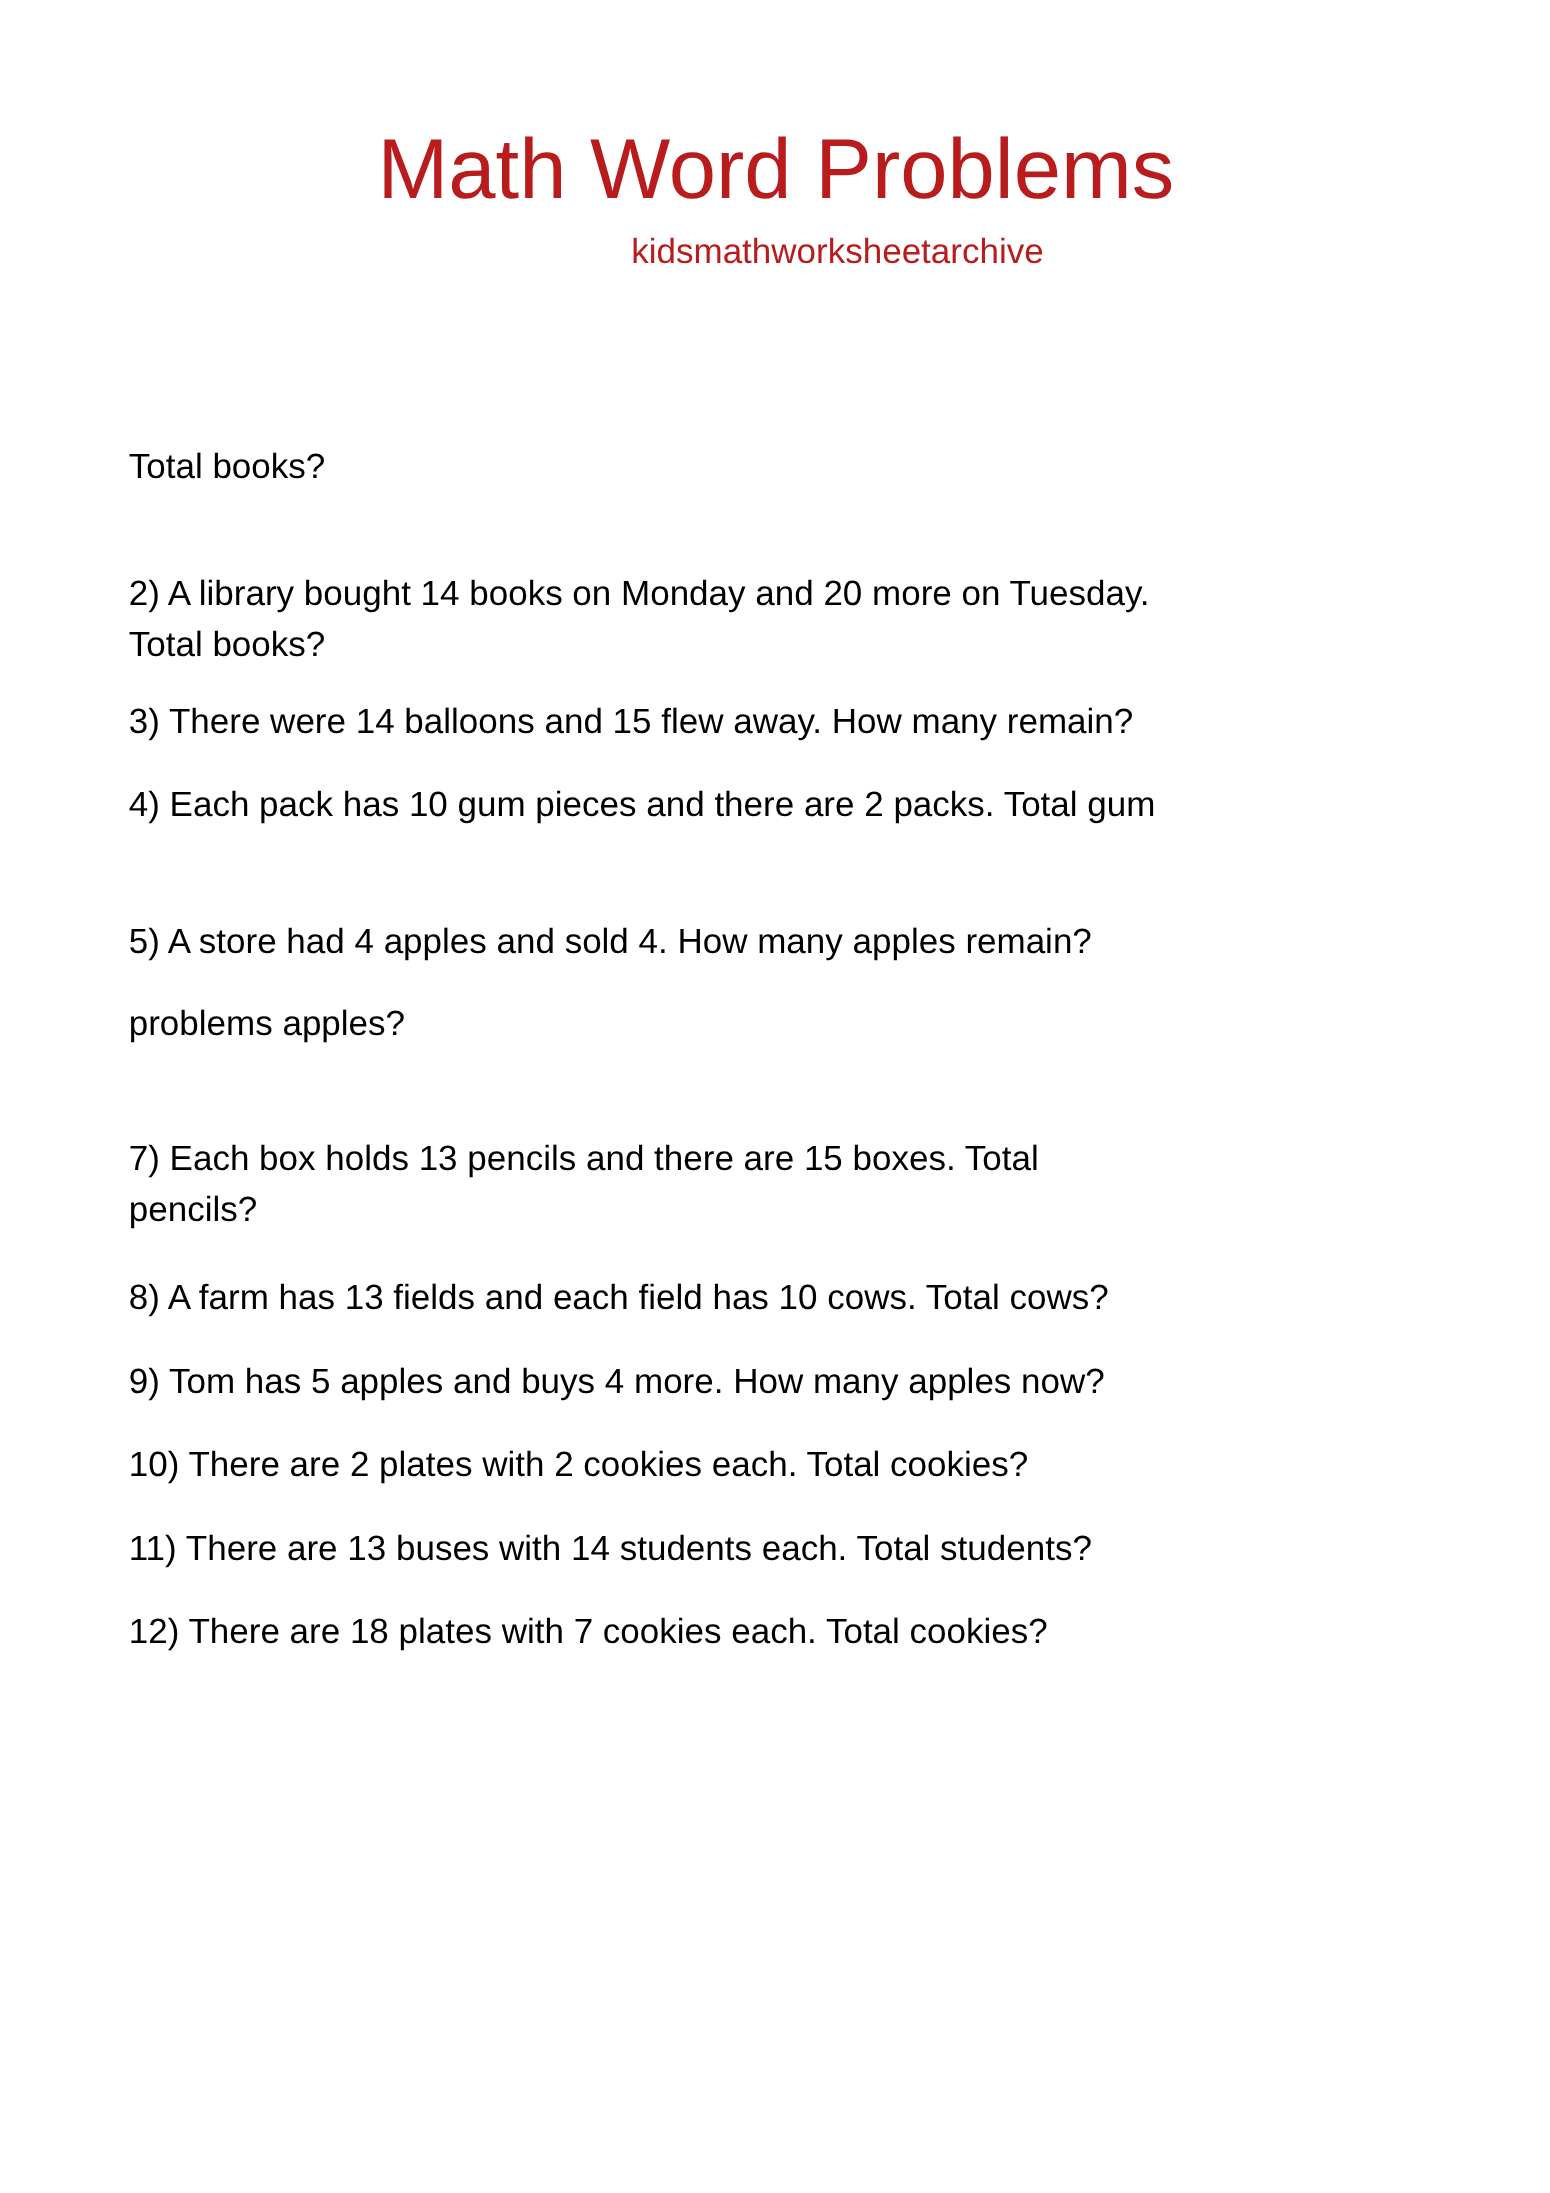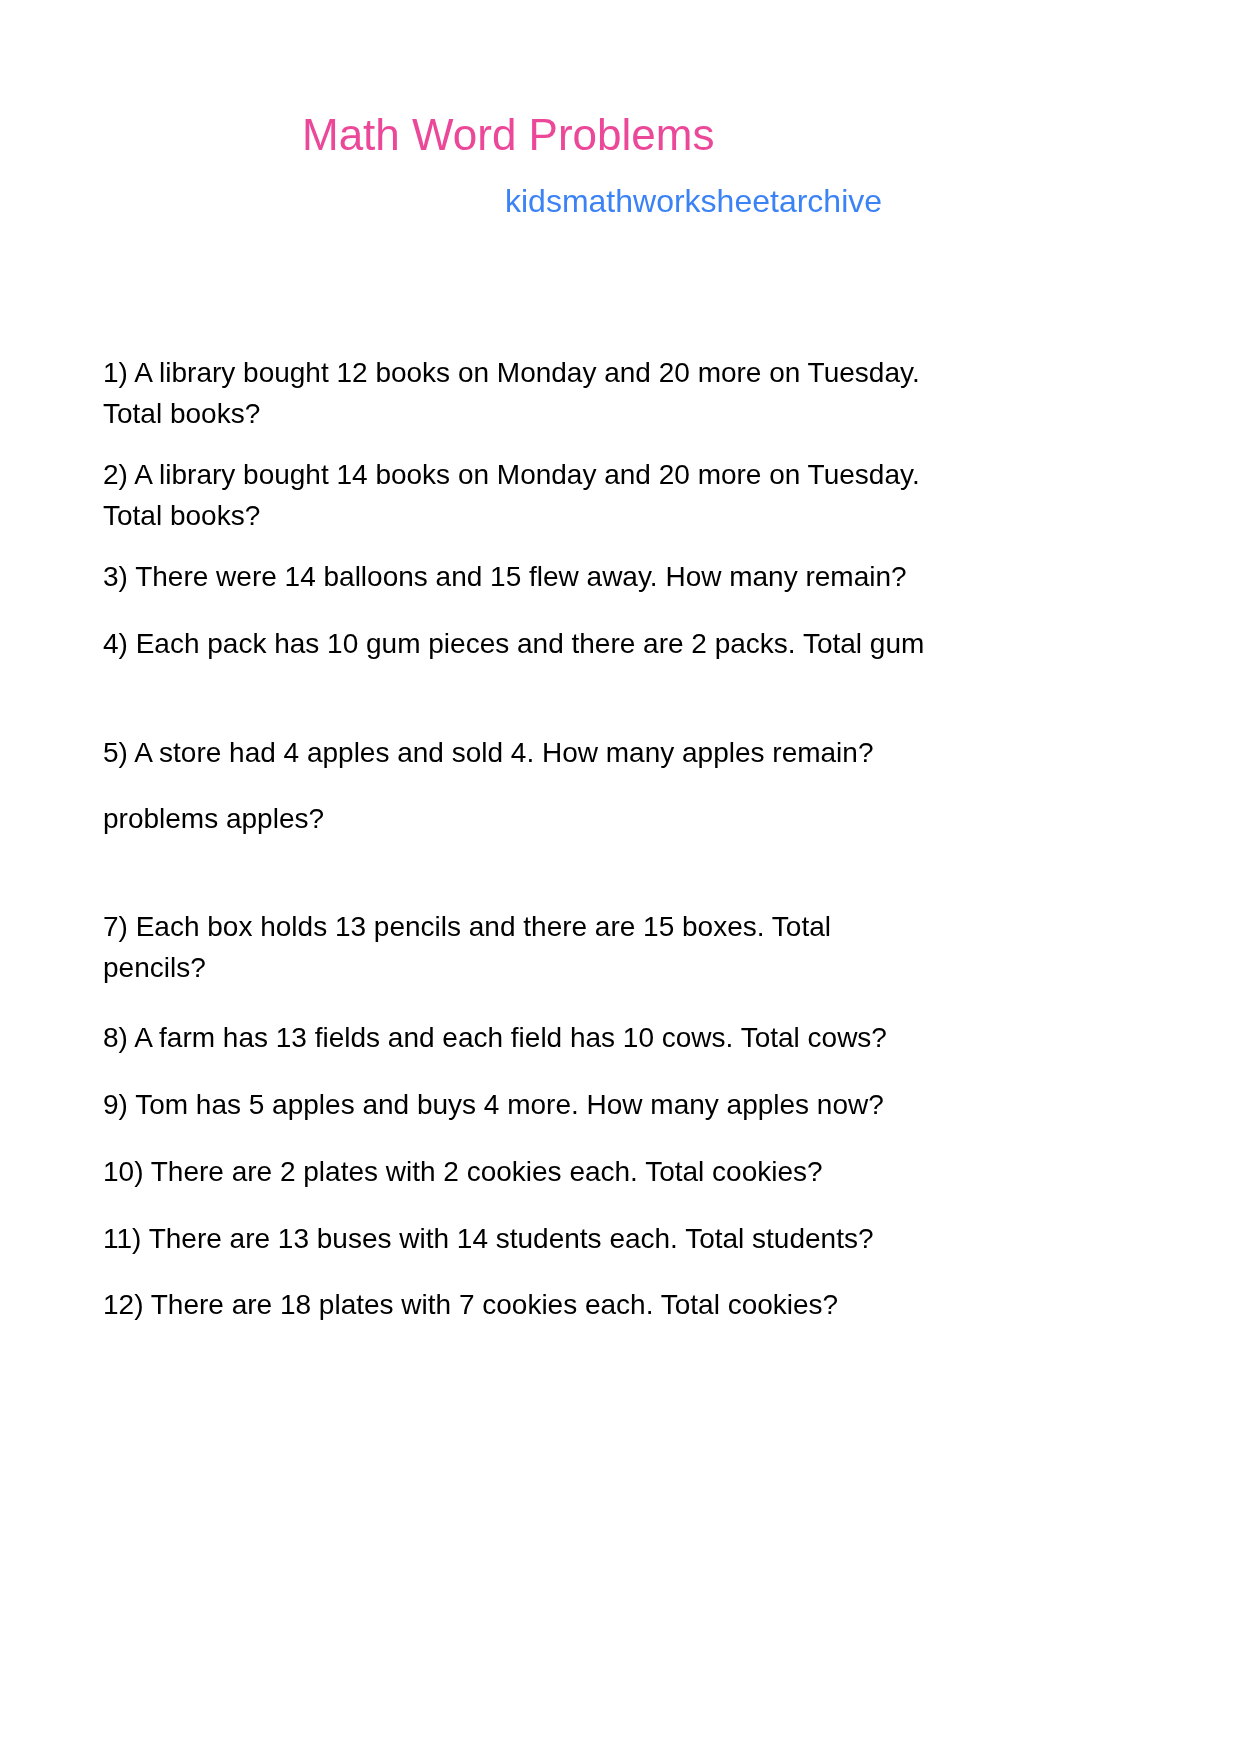--- a/index.html
+++ b/index.html
@@ -1,33 +1,32 @@
 <!DOCTYPE html>
 <html><head>
   <meta charset="utf-8">
   <style>
     html, body { margin: 0; padding: 0; background: #ffffff; }
     body { width: 1240px; height: 1754px; position: relative; overflow: hidden;
            font-family: "Liberation Sans", sans-serif; color: #000000; }
-    .title { position: absolute; left: 302px; top: 105px; font-size: 44px; line-height: 60px;
-             white-space: nowrap; color: #ec4899; }
-    .subtitle { position: absolute; left: 505px; top: 185px; font-size: 32px; line-height: 32px;
-                white-space: nowrap; color: #3b82f6; }
+    .title { position: absolute; left: 302px; top: 105px; font-size: 68px; line-height: 60px;
+             white-space: nowrap; color: #b91c1c; }
+    .subtitle { position: absolute; left: 505px; top: 185px; font-size: 28px; line-height: 32px;
+                white-space: nowrap; color: #b91c1c; }
     .problem { position: absolute; left: 103px; font-size: 28px; line-height: 41px;
                white-space: nowrap; color: #000000; }
     .problem .line { display: block; }
   </style>
 </head>
 <body>
 
 <div class="title">Math Word Problems</div>
 <div class="subtitle">kidsmathworksheetarchive</div>
 
 <div class="problem" style="top:352px">
-  <span class="line">1) A library bought 12 books on Monday and 20 more on Tuesday.</span>
   <span class="line">Total books?</span>
 </div>
 <div class="problem" style="top:454px">
   <span class="line">2) A library bought 14 books on Monday and 20 more on Tuesday.</span>
   <span class="line">Total books?</span>
 </div>
 <div class="problem" style="top:556px">
   <span class="line">3) There were 14 balloons and 15 flew away. How many remain?</span>
 </div>
 <div class="problem" style="top:623px">

